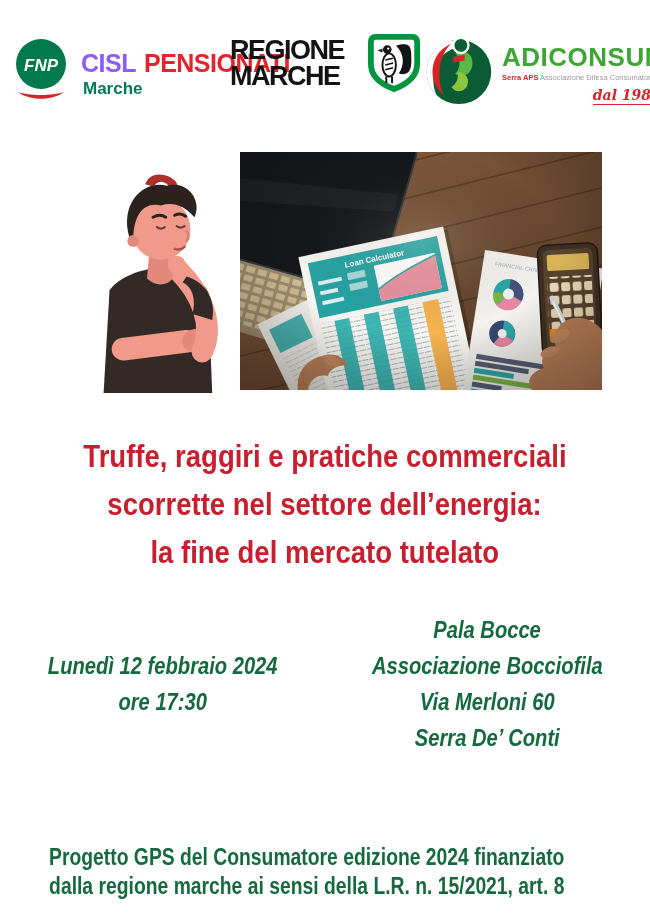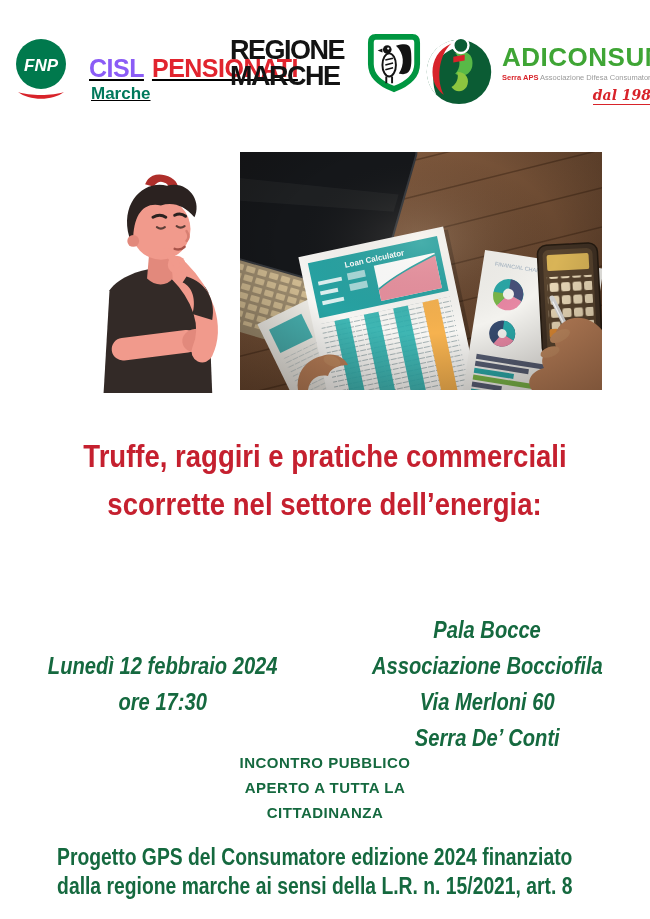--- a/index.html
+++ b/index.html
@@ -1,21 +1,21 @@
 <!DOCTYPE html>
 <html><head>
 <meta charset="utf-8">
 <style>
   html,body{margin:0;padding:0;background:#ffffff;}
   body{width:650px;height:919px;font-family:"Liberation Sans",sans-serif;overflow:hidden;}
   .poster{position:relative;width:650px;height:919px;background:#ffffff;}
 
   
   .logo-row{position:absolute;top:26px;left:0;width:650px;height:95px;}
-  .logo-fnp{position:absolute;left:13px;top:12px;display:flex;gap:20px;align-items:flex-end;text-decoration:underline;}
+  .logo-fnp{position:absolute;left:13px;top:12px;display:flex;gap:12px;align-items:center;}
   .fnp-text{padding-top:6px;}
   .fnp-line1{font-size:25px;font-weight:bold;letter-spacing:-0.5px;white-space:nowrap;}
   .fnp-cisl{color:#8b5cf6;}
   .fnp-pens{color:#e1242e;margin-left:8px;}
   .fnp-marche{color:#00795b;font-weight:bold;font-size:17px;margin-top:1px;margin-left:2px;}
 
   .logo-regione{position:absolute;left:230px;top:6px;display:flex;align-items:center;gap:23px;}
   .regione-text{font-weight:bold;color:#131313;font-size:27px;line-height:0.92;letter-spacing:-1.5px;transform:scaleY(1.05);}
 
   .logo-adiconsum{position:absolute;left:423px;top:6px;display:flex;gap:7px;align-items:flex-start;}
@@ -36,21 +36,21 @@
   .title .line span{display:inline-block;transform:scaleX(0.86);transform-origin:center;white-space:nowrap;}
 
   
   .info{position:absolute;top:612px;left:0;width:650px;display:flex;color:#15693f;font-weight:bold;font-size:24px;line-height:36px;}
   .info .col{width:50%;text-align:center;font-style:italic;}
   .col-datetime{padding-top:36px;}
   .cond{display:inline-block;transform:scaleX(0.84);transform-origin:center;white-space:nowrap;}
 
   .audience{position:absolute;top:750px;left:0;width:650px;text-align:center;color:#15693f;font-weight:bold;font-size:15px;line-height:25px;letter-spacing:0.5px;}
 
-  .footer{position:absolute;top:843px;left:0;width:630px;text-align:center;color:#15693f;font-weight:bold;font-size:23px;line-height:29px;}
+  .footer{position:absolute;top:843px;left:0;width:630px;color:#15693f;font-weight:bold;font-size:23px;line-height:29px;}
 </style>
 </head>
 <body>
 
 <div class="poster">
 
   <div class="logo-row">
 
     <div class="logo-fnp">
       <svg width="56" height="66" viewBox="0 0 56 66">
@@ -252,39 +252,35 @@
       <path d="M58,238 C56,220 66,208 82,204 C94,200 104,205 108,213 C97,213 90,217 88,224 C79,222 70,226 68,238 Z" fill="#b97f58"></path>
       <ellipse cx="92" cy="209" rx="9" ry="5" transform="rotate(22 92 209)" fill="#c08a60"></ellipse>
 
       <rect x="0" y="0" width="362" height="238" fill="url(#vig)"></rect>
     </svg>
   </div>
 
   <div class="title">
     <div class="line"><span>Truffe, raggiri e pratiche commerciali</span></div>
     <div class="line"><span>scorrette nel settore dell’energia:</span></div>
+    <div class="line"><span>la fine del mercato tutelato</span></div>
   </div>
 
   <div class="info">
     <div class="col col-datetime">
       <div><span class="cond">Lunedì 12 febbraio 2024</span></div>
       <div><span class="cond">ore 17:30</span></div>
     </div>
     <div class="col col-location">
       <div><span class="cond">Pala Bocce</span></div>
       <div><span class="cond">Associazione Bocciofila</span></div>
       <div><span class="cond">Via Merloni 60</span></div>
       <div><span class="cond">Serra De’ Conti</span></div>
     </div>
   </div>
 
-  <div class="audience">
-    <div>INCONTRO PUBBLICO</div>
-    <div>APERTO A TUTTA LA</div>
-    <div>CITTADINANZA</div>
-  </div>
 
   <div class="footer">
     <div><span class="cond">Progetto GPS del Consumatore edizione 2024 finanziato</span></div>
     <div><span class="cond">dalla regione marche ai sensi della L.R. n. 15/2021, art. 8</span></div>
   </div>
 
 </div>
 
 </body></html>

